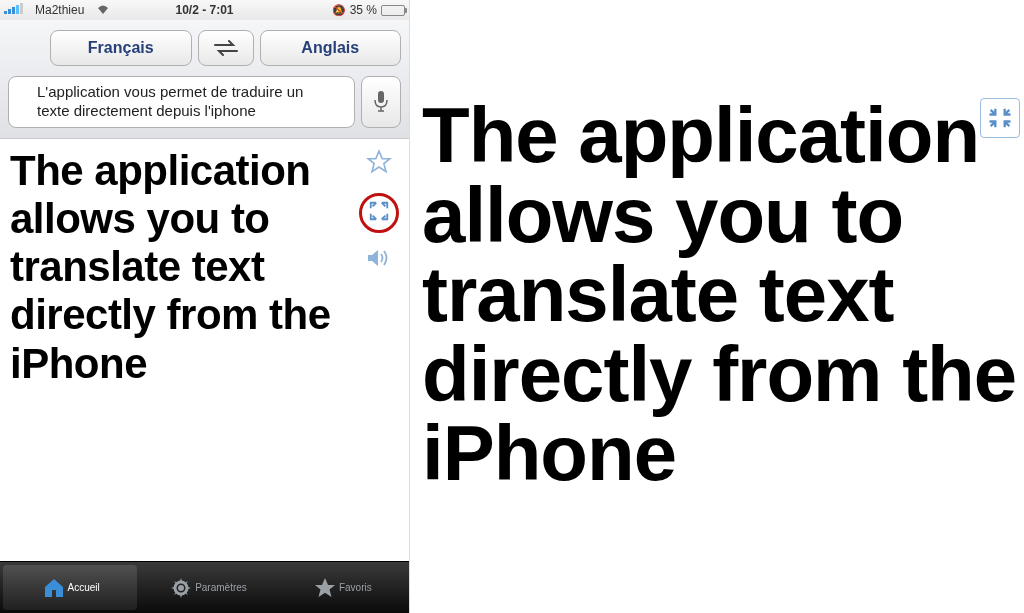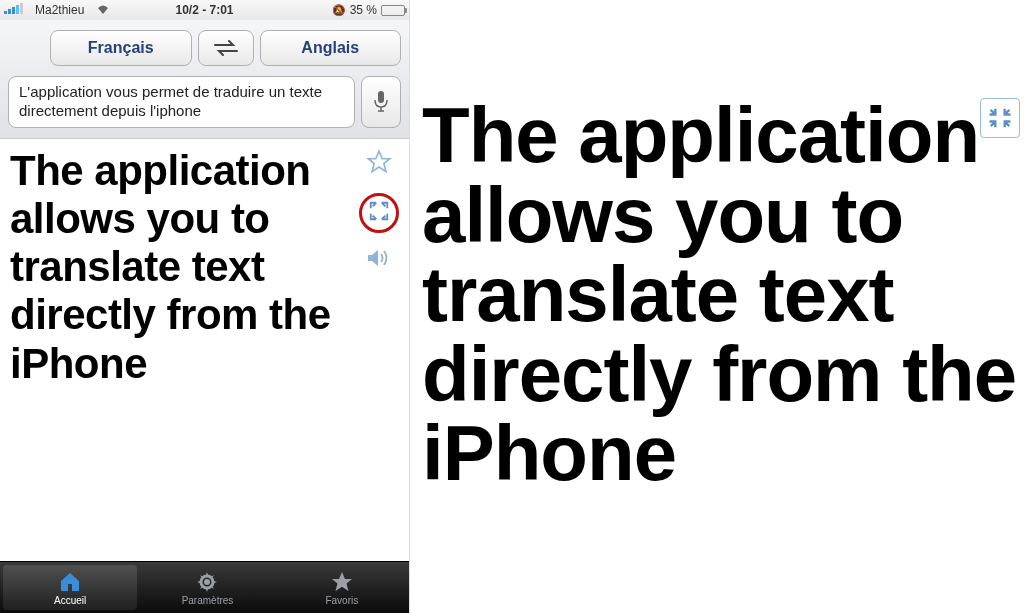--- a/index.html
+++ b/index.html
@@ -20,35 +20,35 @@
   .battery::after { content:""; position:absolute; right:-3px; top:2px; width:2px; height:5px; background:#888; border-radius:0 1px 1px 0;}
   .battery-fill { height: 100%; width: 35%; background: #7ecb5f; }
   .mute { font-size: 11px; color:#e0a040; }
 
   
   .top-area { background: linear-gradient(#f5f6f8, #dfe1e5); padding: 10px 8px; border-bottom: 1px solid #c8cacc; }
   .lang-row { display: flex; gap: 6px; margin-bottom: 10px; margin-left: 42px; }
   .lang-btn { flex: 1; height: 36px; background: linear-gradient(#ffffff, #e8e8e8); border: 1px solid #b0b0b0; border-radius: 8px; font-weight: bold; color: #28407a; font-size: 16px; display:flex; align-items:center; justify-content:center; }
   .swap-btn { width: 56px; height: 36px; background: linear-gradient(#ffffff, #e8e8e8); border: 1px solid #b0b0b0; border-radius: 8px; display:flex; align-items:center; justify-content:center; color:#444; }
   .input-row { display: flex; gap: 6px; }
-  .input-box { flex:1; background: #fff; border: 1px solid #b0b0b0; border-radius: 8px; padding: 6px 10px; font-size: 15px; color: #222; line-height: 1.25; min-height: 48px; }
+  .input-box { flex:1; background: #fff; border: 1px solid #b0b0b0; border-radius: 8px; padding: 6px 28px; font-size: 15px; color: #222; line-height: 1.25; min-height: 48px; }
   .mic-btn { width: 40px; background: linear-gradient(#ffffff, #e8e8e8); border:1px solid #b0b0b0; border-radius:8px; display:flex; align-items:center; justify-content:center; color:#555; }
 
   
   .result-area { flex: 1; background: #fff; position: relative; overflow: hidden; display:flex; }
   .result-text { font-size: 42px; font-weight: 800; line-height: 1.15; padding: 8px 8px 0 10px; letter-spacing: -0.5px; width: 350px;}
   .action-col { position: absolute; right: 10px; top: 10px; display:flex; flex-direction:column; gap: 14px; align-items:center; }
   .star-icon svg{ width:26px; height:26px; }
   .expand-wrap { width:40px; height:40px; border:3px solid #c01010; border-radius:50%; display:flex; align-items:center; justify-content:center; }
   .expand-icon svg{ width:22px; height:22px; }
   .speaker-icon svg{ width:26px; height:22px; }
 
   
   .tab-bar { height: 52px; background: linear-gradient(#3a3a3a, #0a0a0a); display:flex; border-top:1px solid #000; }
-  .tab-item { flex:1; display:flex; flex-direction:column; align-items:center; justify-content:center; gap:1px; color:#9aa0a6; font-size:10px; }
+  .tab-item { flex:1; display:flex; align-items:center; justify-content:center; gap:1px; color:#9aa0a6; font-size:10px; }
   .tab-item.active { color:#fff; background: linear-gradient(#505050,#202020); border-radius:4px; margin:3px; }
   .tab-item svg{ width:26px; height:24px; }
 
   
   .right-inner { position: absolute; left: 12px; top: 96px; right: 0; bottom: 0; overflow:hidden;}
   .right-text { font-size: 78px; font-weight: 800; line-height: 1.02; letter-spacing:-1px; }
   .collapse-btn { position:absolute; top: 98px; right: 4px; width:40px; height:40px; display:flex; align-items:center; justify-content:center; border:1px solid #9abce0; border-radius:4px;}
   .collapse-btn svg{ width:28px; height:28px; }
 </style>
 </head>

